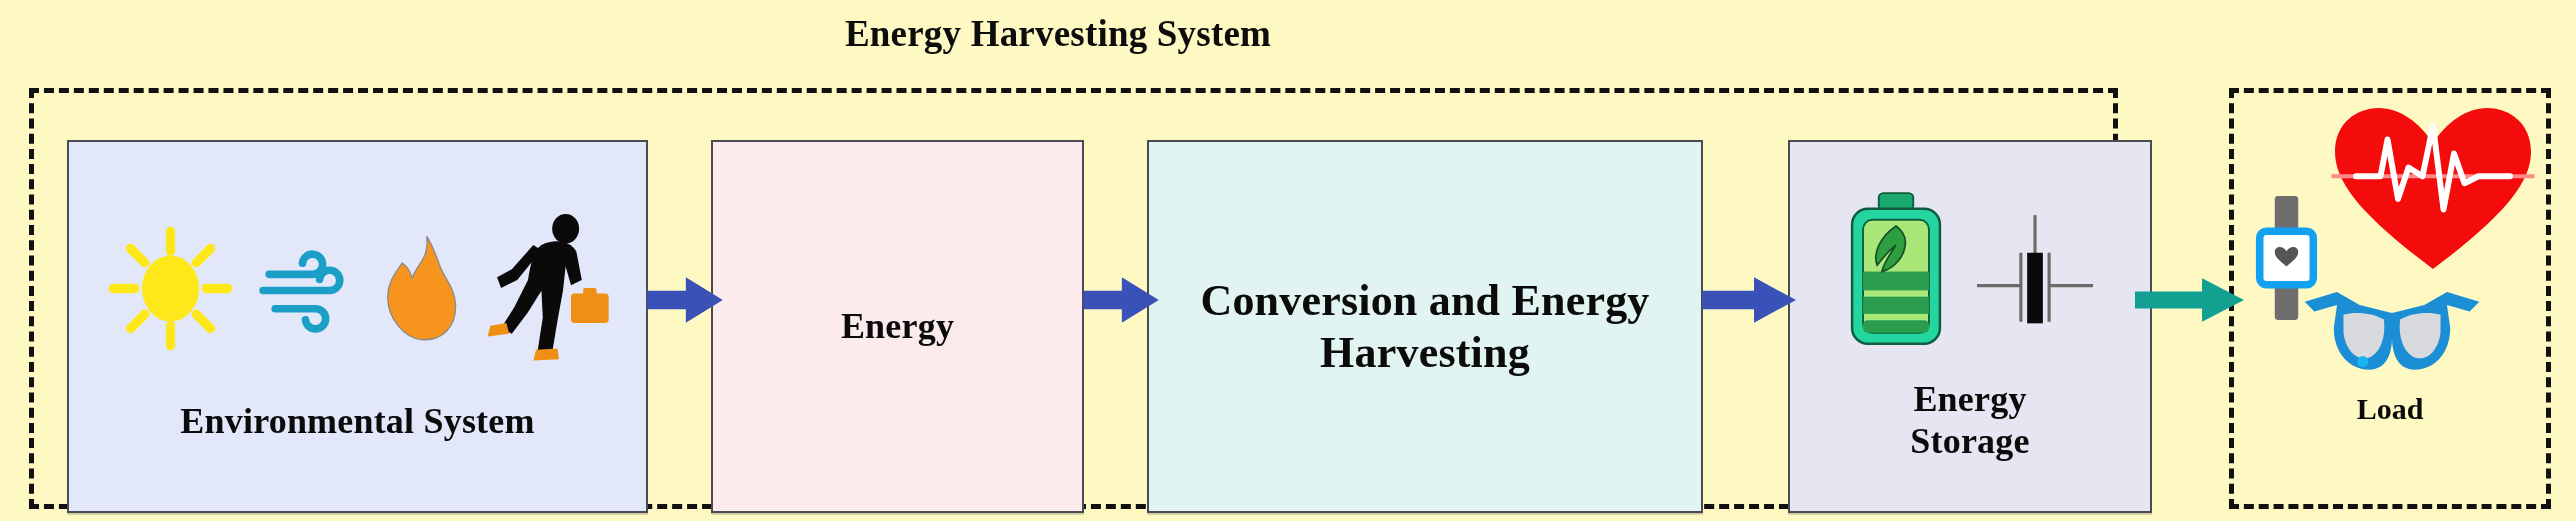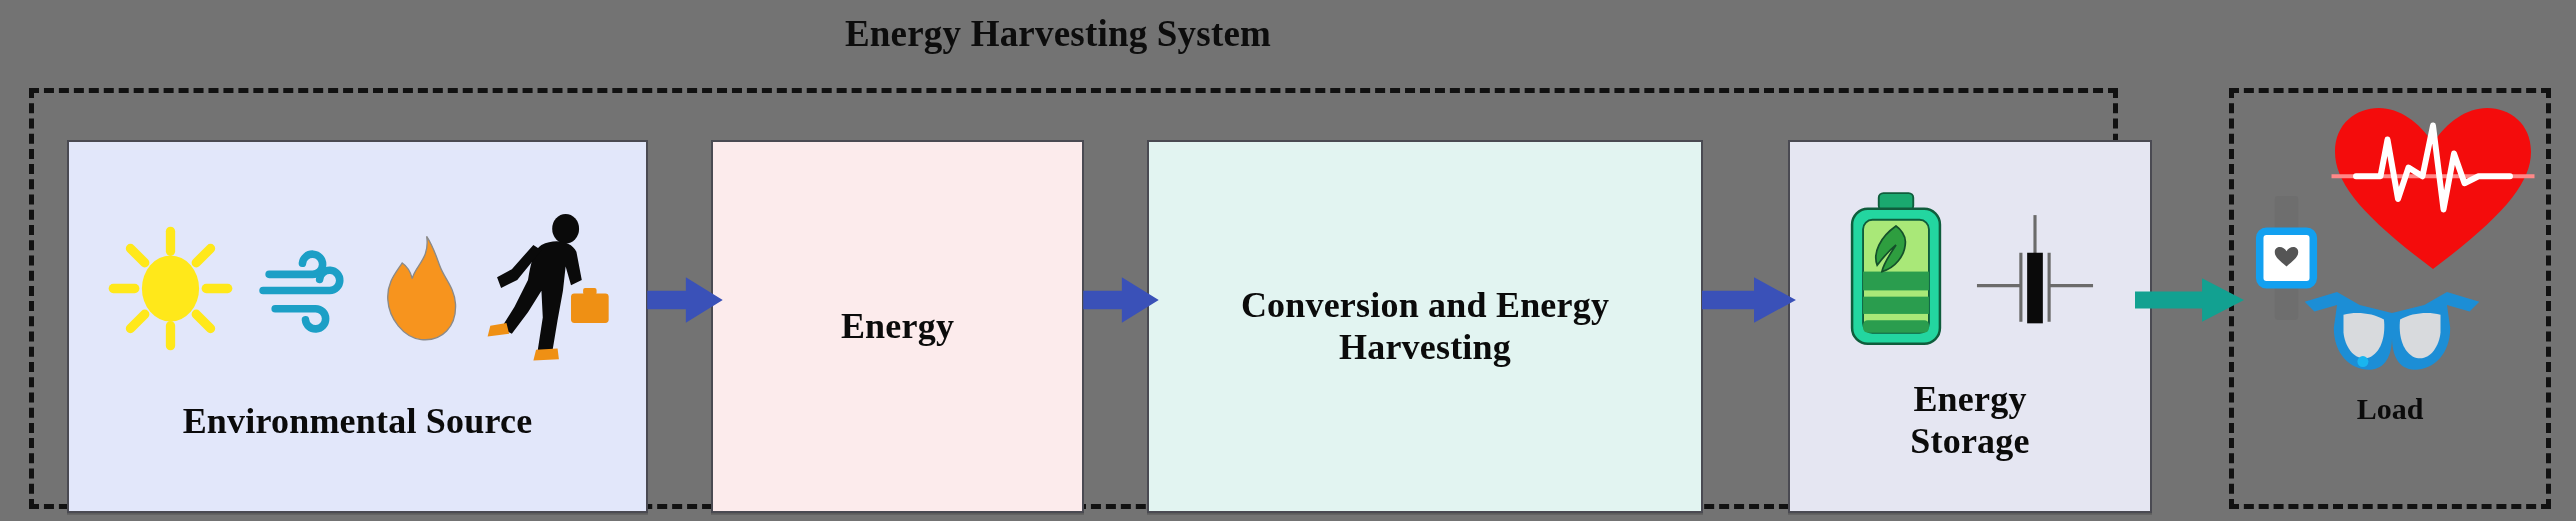--- a/index.html
+++ b/index.html
@@ -2,21 +2,21 @@
 <html style="font-size:13.5px"><head>
 <meta charset="utf-8">
 <style>
   * { box-sizing: border-box; margin: 0; padding: 0; }
   html, body {
     width: 2576px; height: 521px;
     background: #ffffff;
     font-family: "Liberation Serif", "DejaVu Serif", serif;
     overflow: hidden;
   }
-  #stage { position: relative; width: 2576px; height: 521px; background:#737373; }
+  #stage { position: relative; width: 2576px; height: 521px; background:#fef9c3; }
 
   
   #title {
     position: absolute;
     left: 0; top: 11.8px; width: 2116px;
     text-align: center;
     font-size: 37px;
     font-weight: bold;
     color: #0d0d0d;
     letter-spacing: 0.2px;
@@ -51,21 +51,21 @@
   .box-label {
     font-size: 35px;
     font-weight: bold;
     color: #0b0b0b;
     text-align: center;
     line-height: 1.16;
     letter-spacing: 0.2px;
   }
   #box-source .box-label  { font-size: 36px; margin-top: 35px; }
   #box-harvest .box-label { font-size: 36px; }
-  #box-convert .box-label { font-size: 36px; }
+  #box-convert .box-label { font-size: 44px; }
   #box-storage .box-label { font-size: 36px; margin-top: 29px; }
 
   
   .icon-row {
     display: flex;
     align-items: center;
     justify-content: center;
     gap: 15px;
   }
 
@@ -140,21 +140,21 @@
         </g>
 
         <rect x="66" y="62" width="28" height="22" rx="2.5" fill="#ef9014"></rect>
         <rect x="75" y="58" width="10" height="5" rx="1.5" fill="#ef9014"></rect>
 
         <path d="M6 86 L18 84 L20 92 L4 94 Z" fill="#ef9014"></path>
         <path d="M40 104 L56 103 L57 111 L38 112 Z" fill="#ef9014"></path>
       </svg>
     </div>
 
-    <div class="box-label">Environmental Source</div>
+    <div class="box-label">Environmental System</div>
   </div>
 
   <div id="box-harvest" class="stage-box">
     <div class="box-label">
       <div>Energy</div>
     </div>
   </div>
 
   <div id="box-convert" class="stage-box">
     <div class="box-label">

